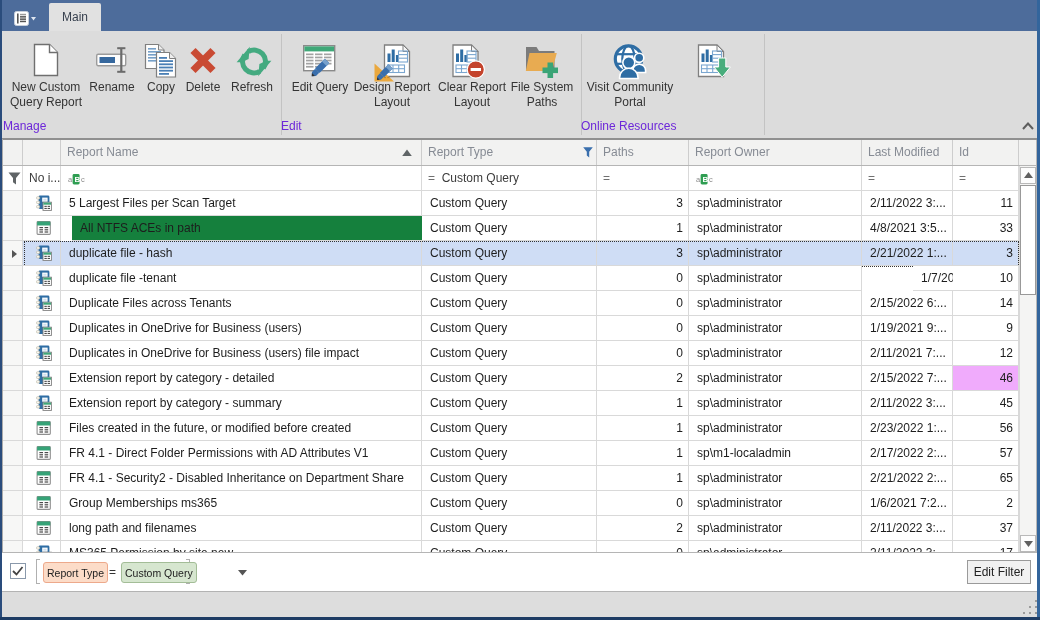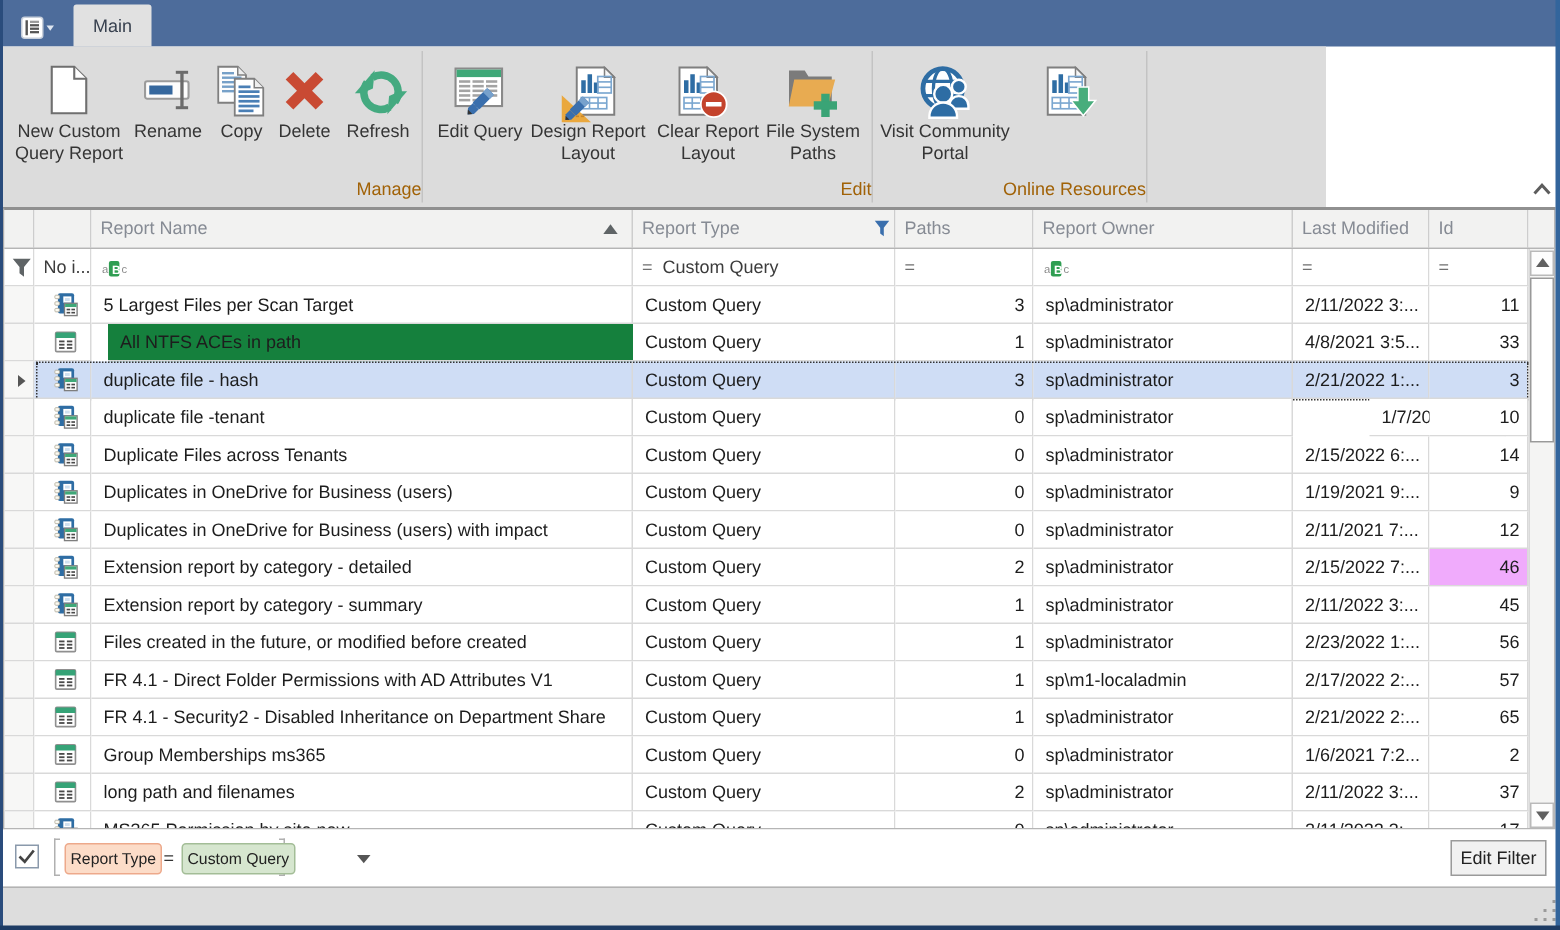--- a/index.html
+++ b/index.html
@@ -1,22 +1,22 @@
 <!DOCTYPE html>
 <html><head><meta charset="utf-8"><style>
 *{margin:0;padding:0;box-sizing:border-box}
 html,body{width:1040px;height:620px;overflow:hidden}
 body{position:relative;font-family:"Liberation Sans",sans-serif;background:#fff;font-size:12px}
 .a{position:absolute}
 svg{overflow:visible;vertical-align:top}
 .titlebar{left:0;top:0;width:1040px;height:31px;background:#4d6c9b}
 .tab{left:49px;top:3px;width:52px;height:28px;background:#e1e1e1;border-radius:2px 2px 0 0;
      color:#38414f;text-align:center;line-height:29px;font-size:12px}
-.ribbon{left:0;top:31px;width:884px;height:107px;background:#dcdcdc}
-.glabel{top:88px;height:14px;text-align:right;color:#a16207;font-size:12px}
+.ribbon{left:0;top:31px;width:1040px;height:107px;background:#dcdcdc}
+.glabel{top:88px;height:14px;text-align:left;color:#6d28d9;font-size:12px}
 .gsep{top:3px;width:1px;height:101px;background:#c3c3c3}
 .blabel{top:49px;text-align:center;color:#353535;font-size:12px;line-height:15px}
 .icon32{top:13px;width:32px;height:32px}
 .hdr{top:0;height:25px;background:#f2f2f1;border-right:1px solid #cdcdcd;color:#868b94;
      line-height:25px;padding-left:6px;overflow:hidden;white-space:nowrap}
 .fcell{top:26px;height:25px;background:#fff;border-right:1px solid #d9d9d9;border-bottom:1px solid #d9d9d9;
      line-height:25px;padding-left:6px;overflow:hidden;white-space:nowrap;color:#3c3c3c}
 .cell{top:0;height:25px;border-right:1px solid #d9d9d9;border-bottom:1px solid #d9d9d9;line-height:24px;
      padding-left:8px;overflow:hidden;white-space:nowrap;color:#1d1d1d;background:#fff}
 .num{padding-left:0;padding-right:5px;text-align:right}
@@ -444,21 +444,21 @@
 </g>
 <g>
 <rect x="7" y="7.2" width="8.4" height="8.2" fill="#fff" stroke="#7e7e7e" stroke-width="0.9"></rect>
 <rect x="7.4" y="7.6" width="7.6" height="2.1" fill="#3fa878"></rect>
 <rect x="8.4" y="10.8" width="2.4" height="1.1" fill="#4a4a4a"></rect>
 <rect x="11.6" y="10.8" width="2.4" height="1.1" fill="#4a4a4a"></rect>
 <rect x="8.4" y="12.9" width="2.4" height="1.1" fill="#4a4a4a"></rect>
 <rect x="11.6" y="12.9" width="2.4" height="1.1" fill="#4a4a4a"></rect>
 </g>
 </svg></div>
-    <div class="a cell" style="left:58px;width:361px;background:#fff">Duplicates in OneDrive for Business (users) with impact</div>
+    <div class="a cell" style="left:58px;width:361px;background:#fff">Duplicates in OneDrive for Business (users) file impact</div>
     <div class="a cell" style="left:419px;width:175px;background:#fff">Custom Query</div>
     <div class="a cell num" style="left:594px;width:92px;background:#fff">0</div>
     <div class="a cell" style="left:686px;width:173px;background:#fff">sp\administrator</div>
     <div class="a cell" style="left:859px;width:91px;background:#fff">2/11/2021 7:...</div>
     <div class="a cell num" style="left:950px;width:66px;background:#fff">12</div>
   </div>
 <div class="a" style="left:3px;top:366px;width:1016px;">
     <div class="a cell ind" style="left:0;width:20px;padding-left:0"></div>
     <div class="a cell" style="left:20px;width:38px;background:#fff;padding:4px 0 0 13px;line-height:normal"><svg width="16" height="16" viewBox="0 0 16 16">
 <rect x="2.6" y="0.5" width="10.8" height="13.5" rx="1.4" fill="#2e6da4"></rect>

